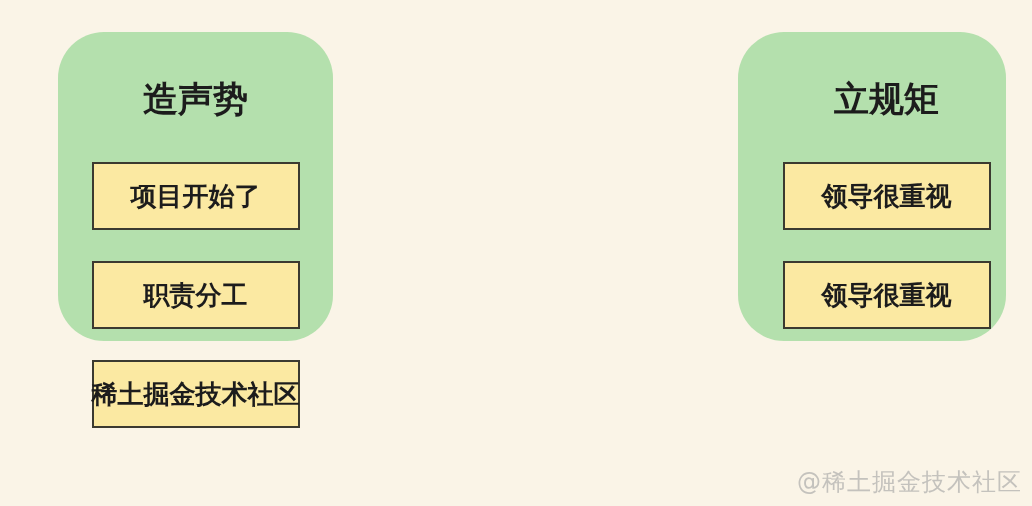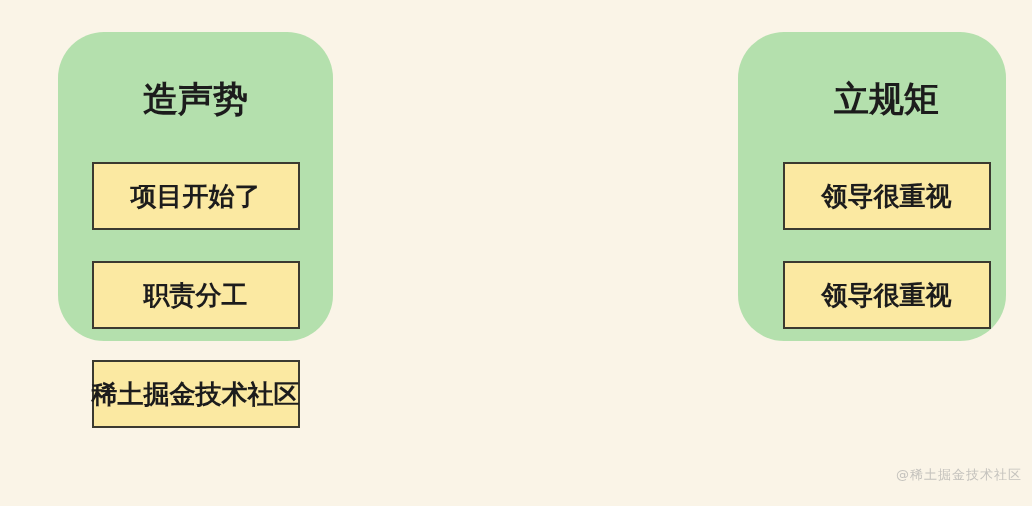--- a/index.html
+++ b/index.html
@@ -56,22 +56,22 @@
     align-items:center;
     justify-content:center;
     font-size:26px;
     font-weight:600;
     color:var(--ink);
     white-space:nowrap;
   }
   .watermark{
     position:absolute;
     right:10px;
-    bottom:22px;
-    font-size:13px;
+    bottom:8px;
+    font-size:24px;
     color:var(--watermark-gray);
     letter-spacing:1px;
   }
 </style>
 </head>
 <body>
 
 <div class="canvas">
 
   <section class="panel c0">

